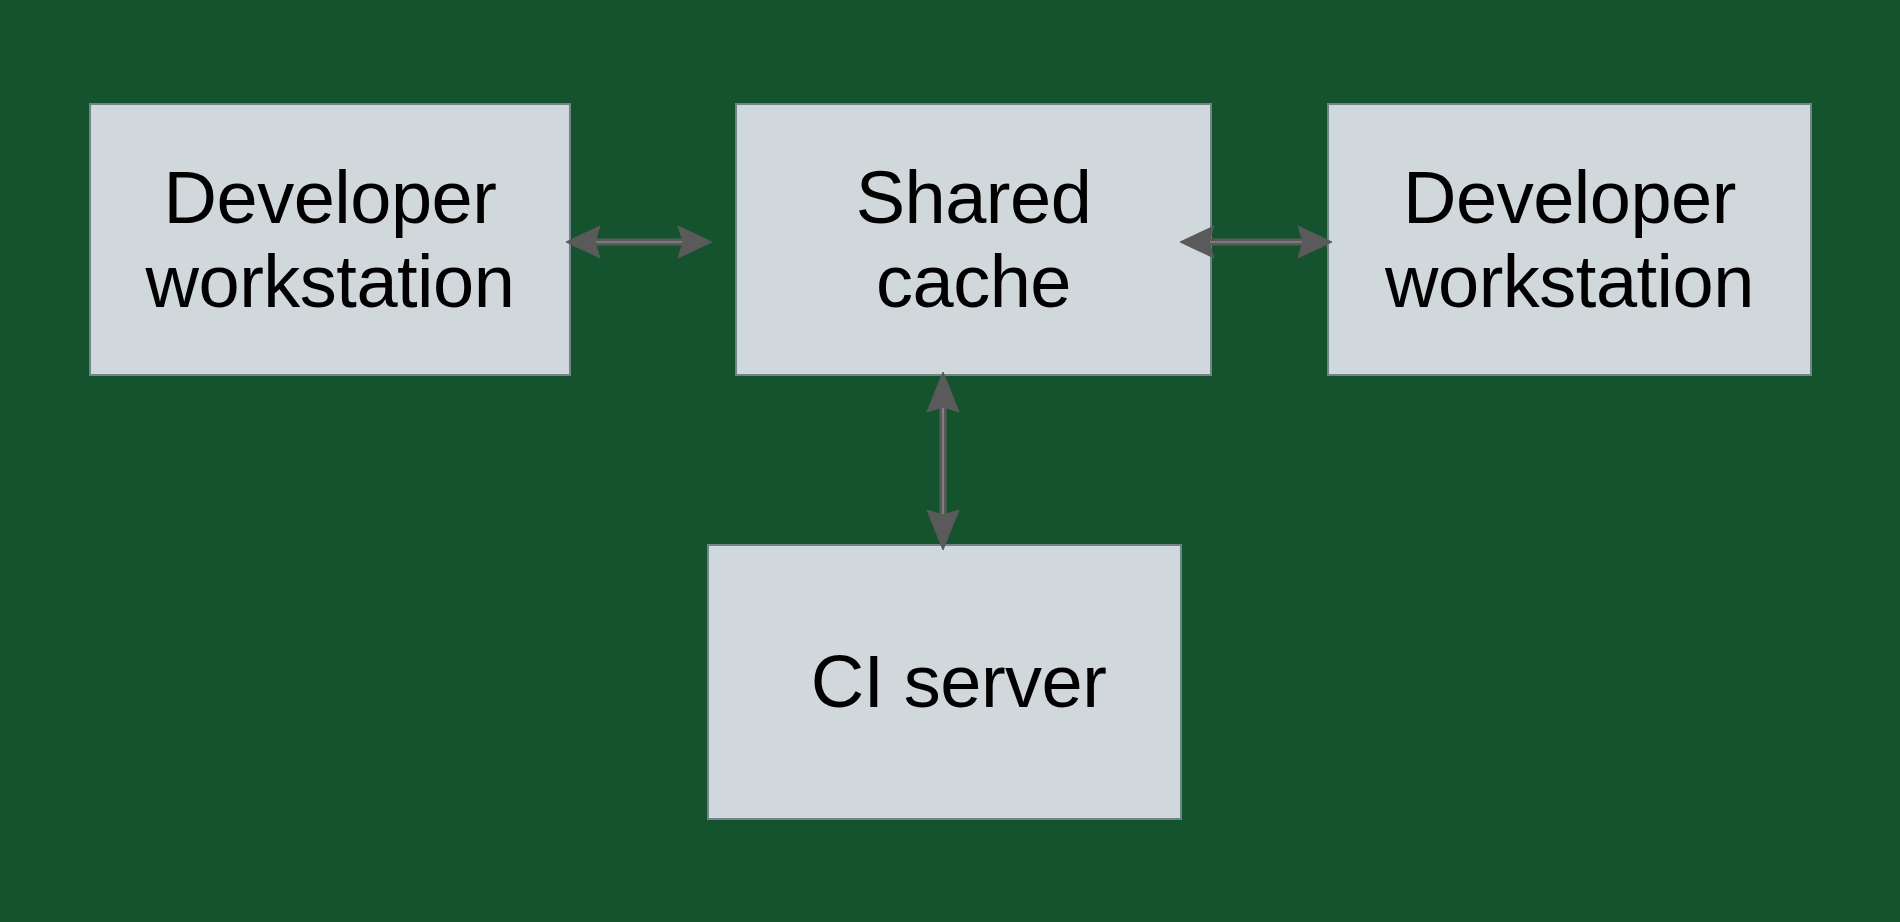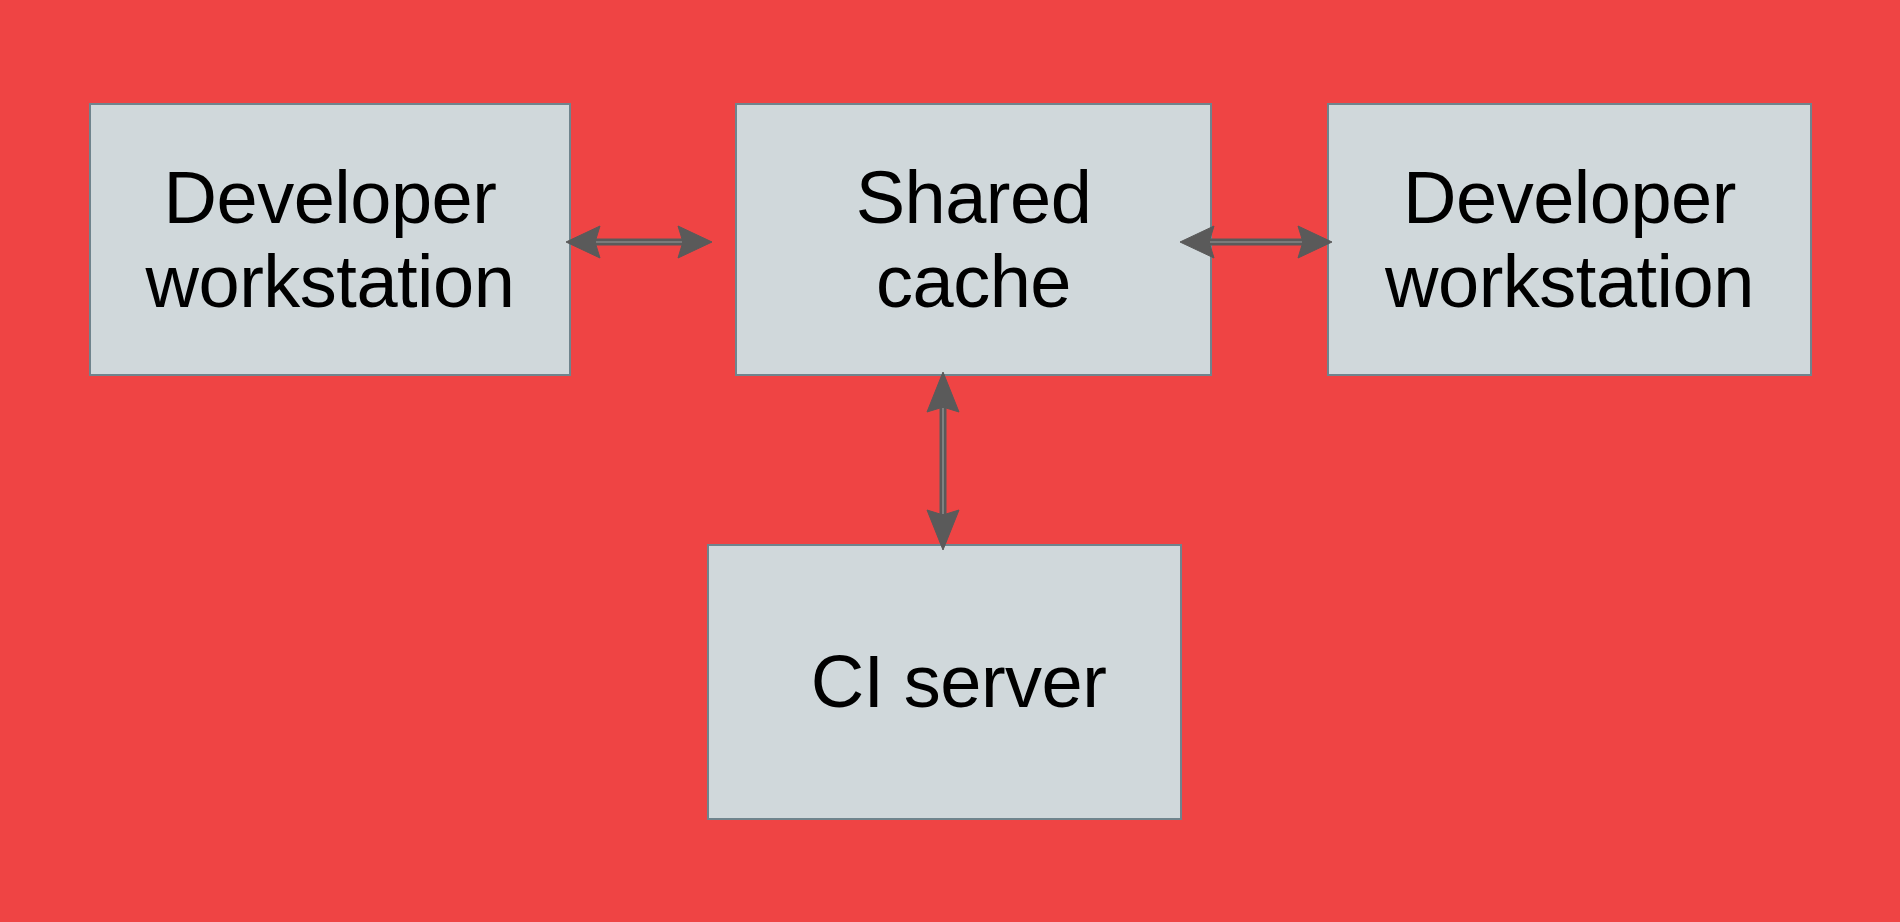--- a/index.html
+++ b/index.html
@@ -10,21 +10,21 @@
   body {
     width: 1900px;
     height: 922px;
     font-family: "Liberation Sans", sans-serif;
     overflow: hidden;
   }
   #canvas {
     position: relative;
     width: 1900px;
     height: 922px;
-    background: #ef4444;
+    background: #14532d;
   }
   .node {
     position: absolute;
     box-sizing: border-box;
     background: #d0d8db;
     border: 2px solid #6f848d;
     display: flex;
     align-items: center;
     justify-content: center;
     text-align: center;

